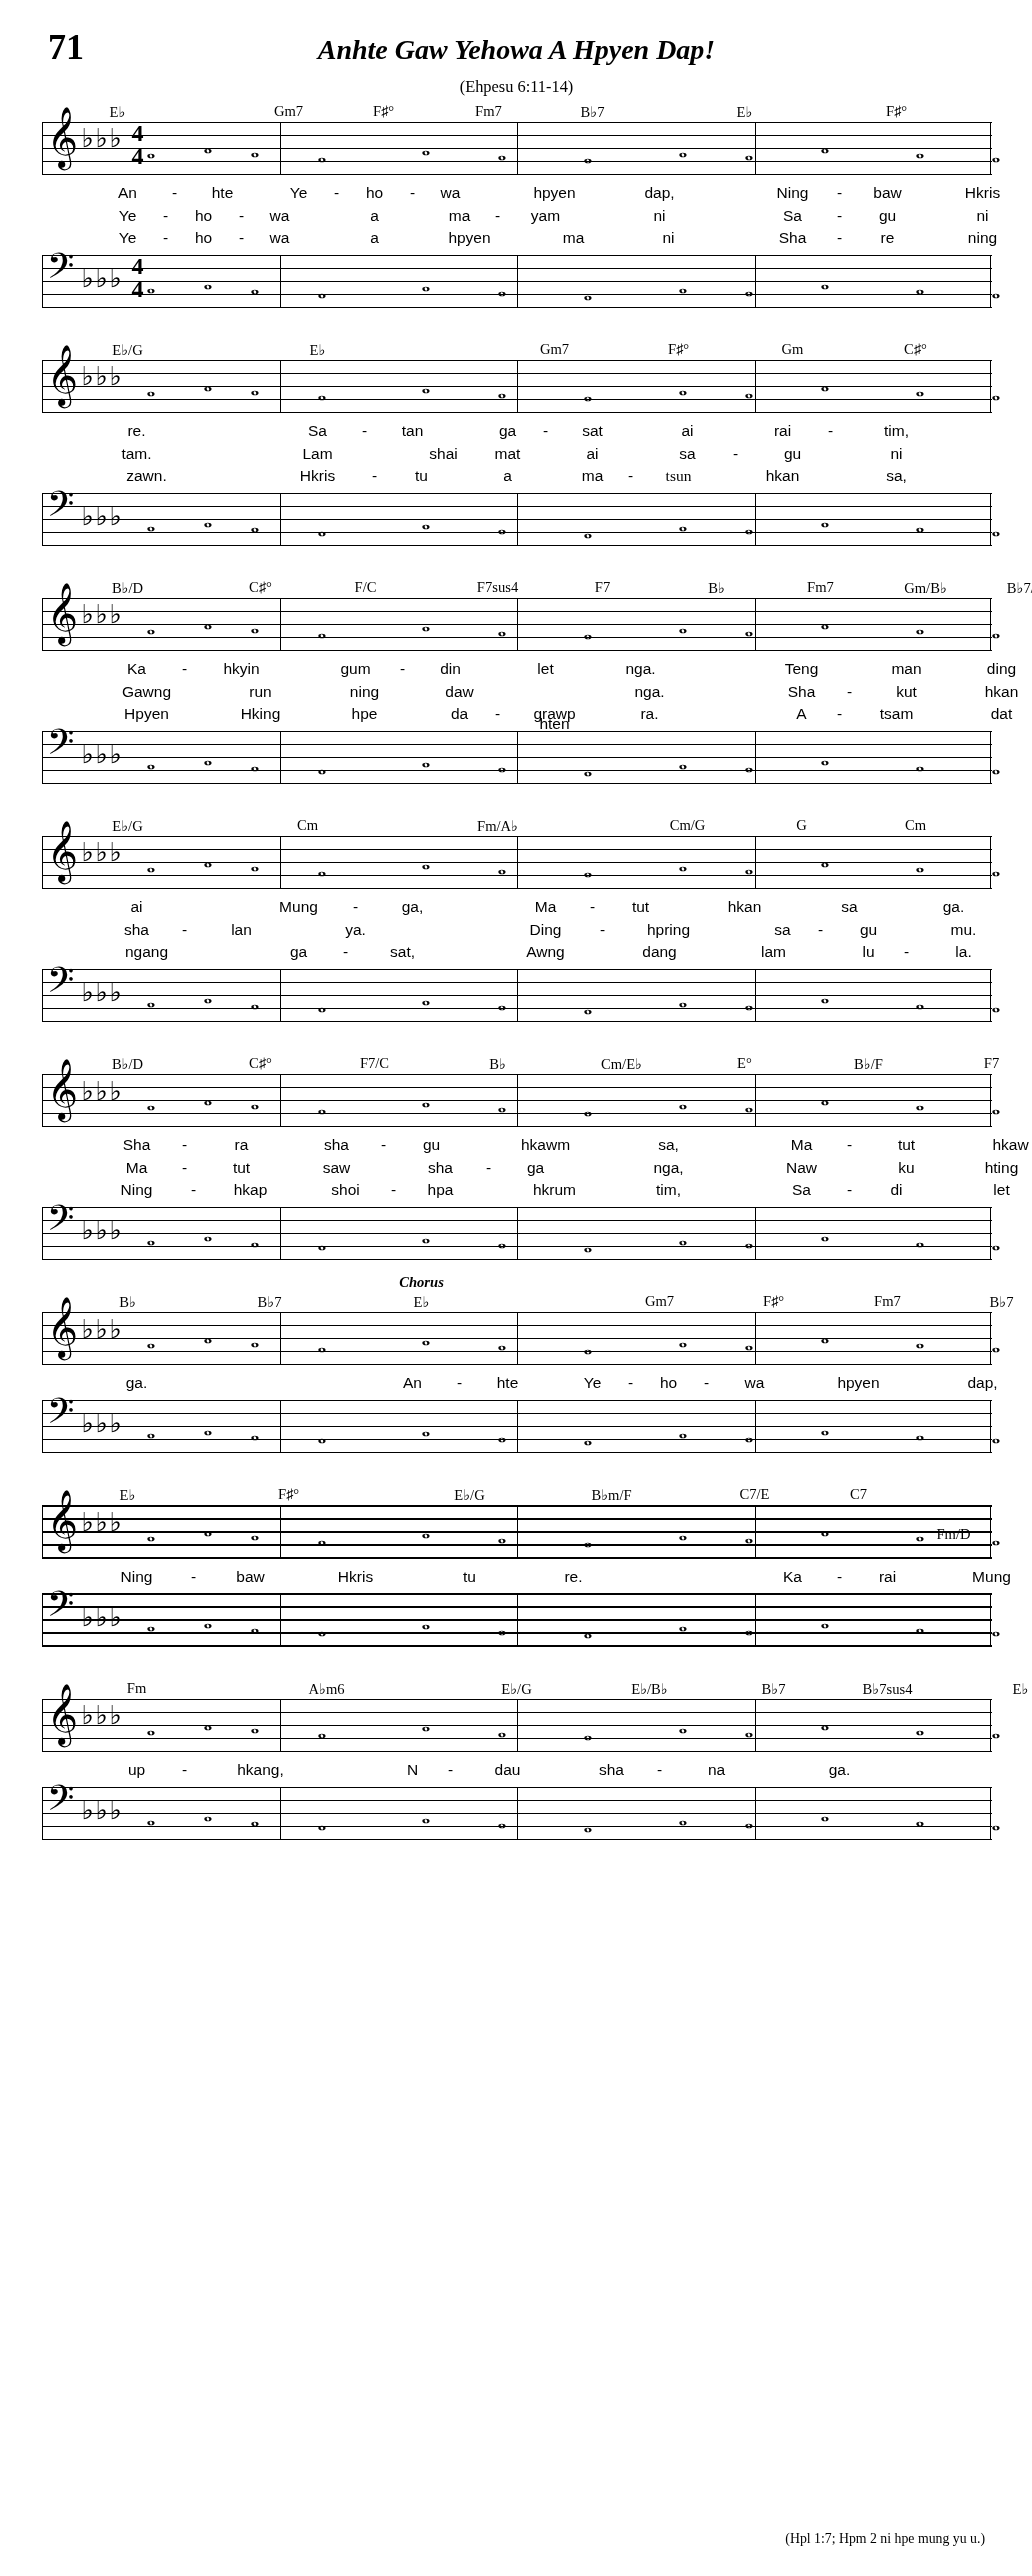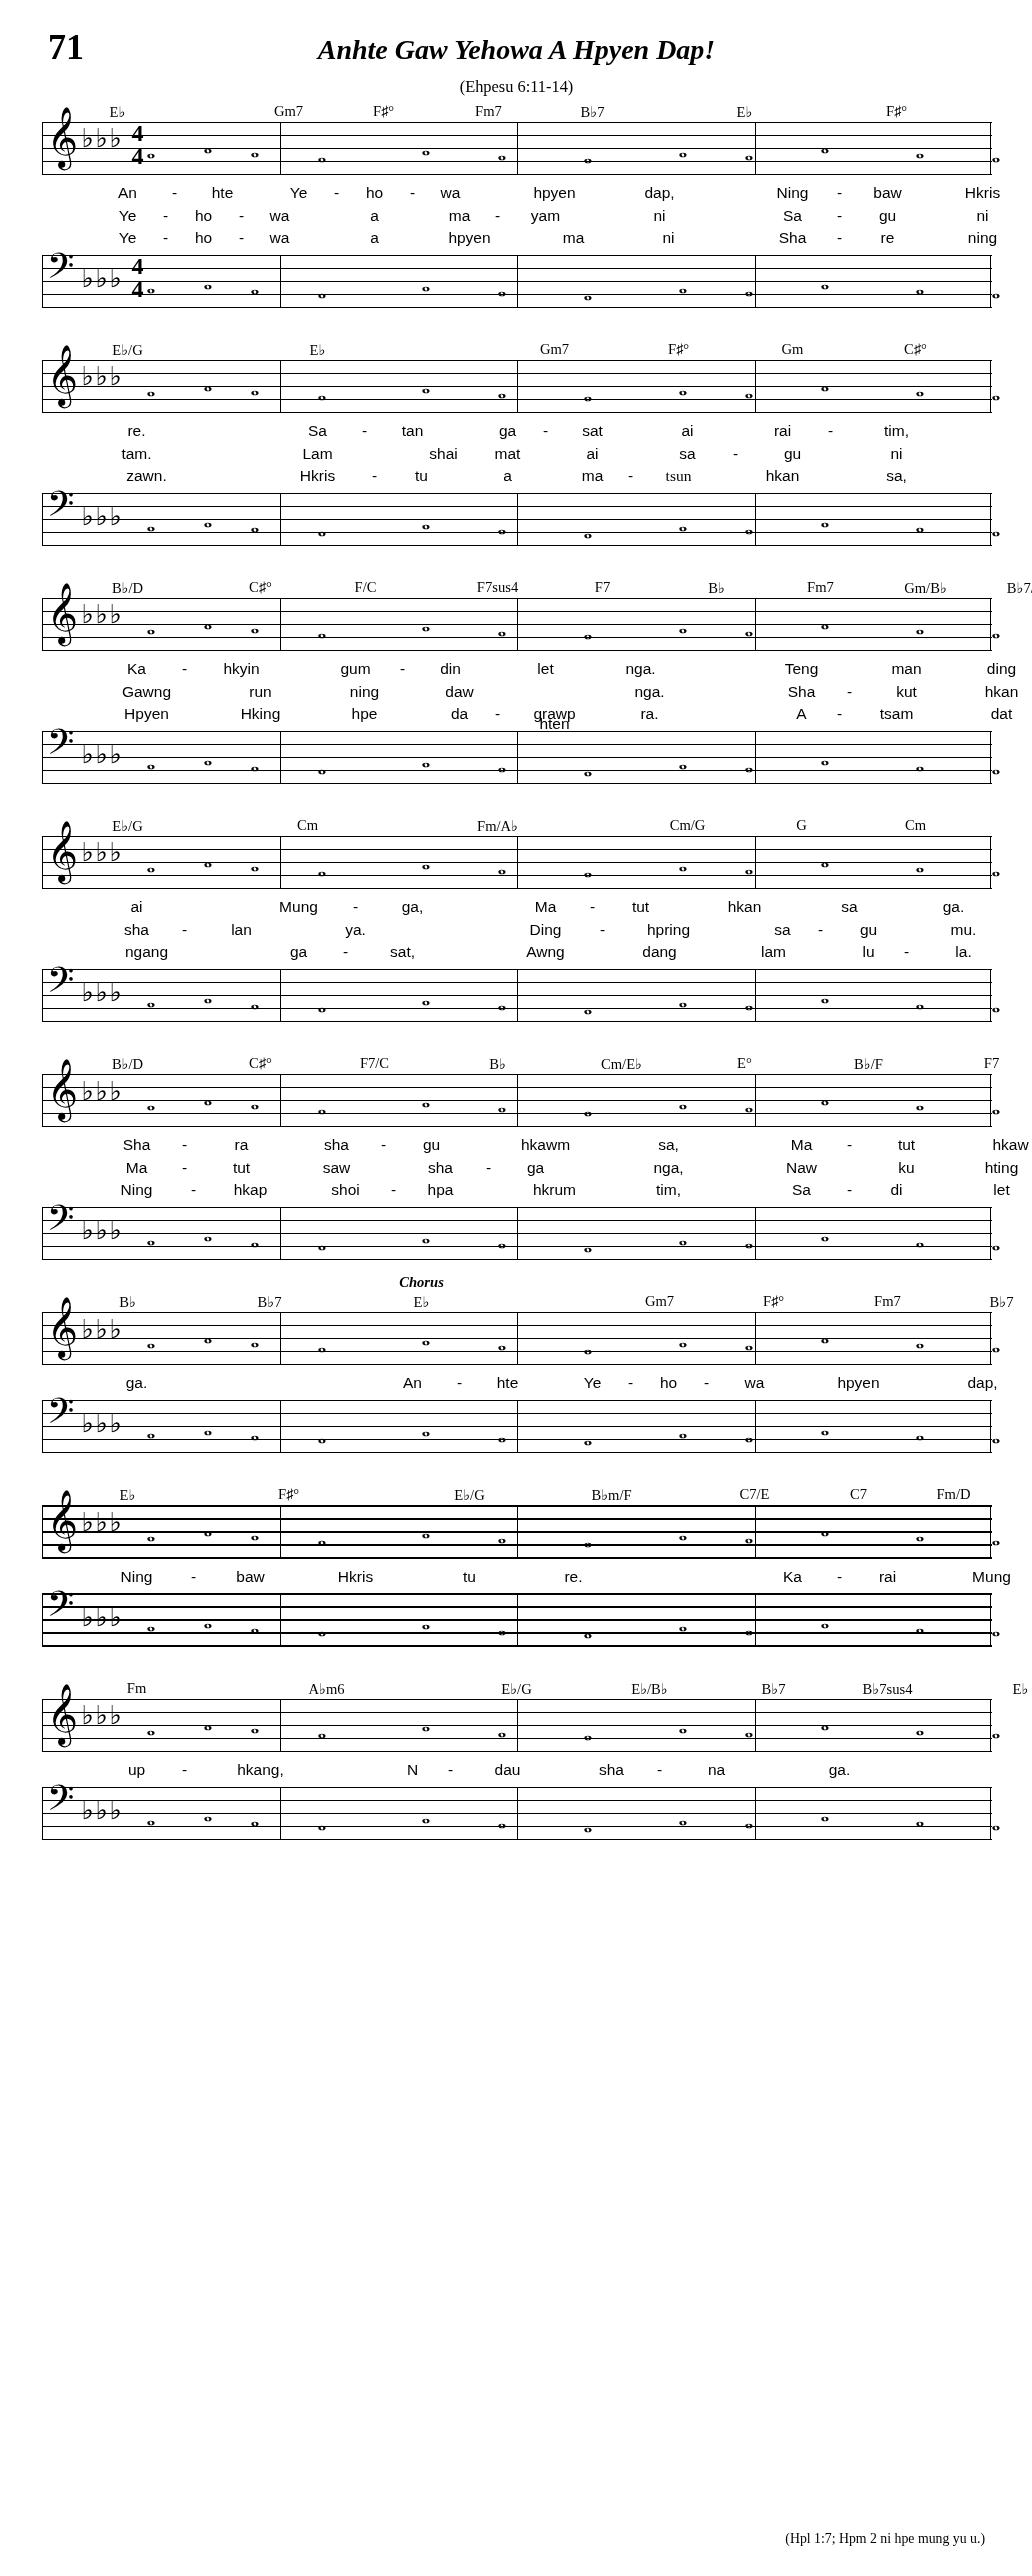--- a/index.html
+++ b/index.html
@@ -818,21 +818,21 @@
       <div class="spacer-lg"></div>
       <div class="sys-wrap">
         <div class="system">
           <div class="chords">
             <div class="chord" style="left: 86px;">E♭</div>
             <div class="chord" style="left: 247px;">F♯°</div>
             <div class="chord" style="left: 428px;">E♭/G</div>
             <div class="chord" style="left: 570px;">B♭m/F</div>
             <div class="chord" style="left: 713px;">C7/E</div>
             <div class="chord" style="left: 817px;">C7</div>
-            <div class="chord" style="left: 912px;">Fm/D</div>
+            <div class="chord" style="left: 912px; margin-top: 40px;">Fm/D</div>
           </div>
           <div class="staff">
             <div class="line"></div>
             <div class="line"></div>
             <div class="line"></div>
             <div class="line"></div>
             <div class="line"></div>
             <div class="barline" style="left: 0px;"></div>
             <div class="barline" style="left: 948px;"></div>
             <div class="barline" style="left: 238px;"></div>

